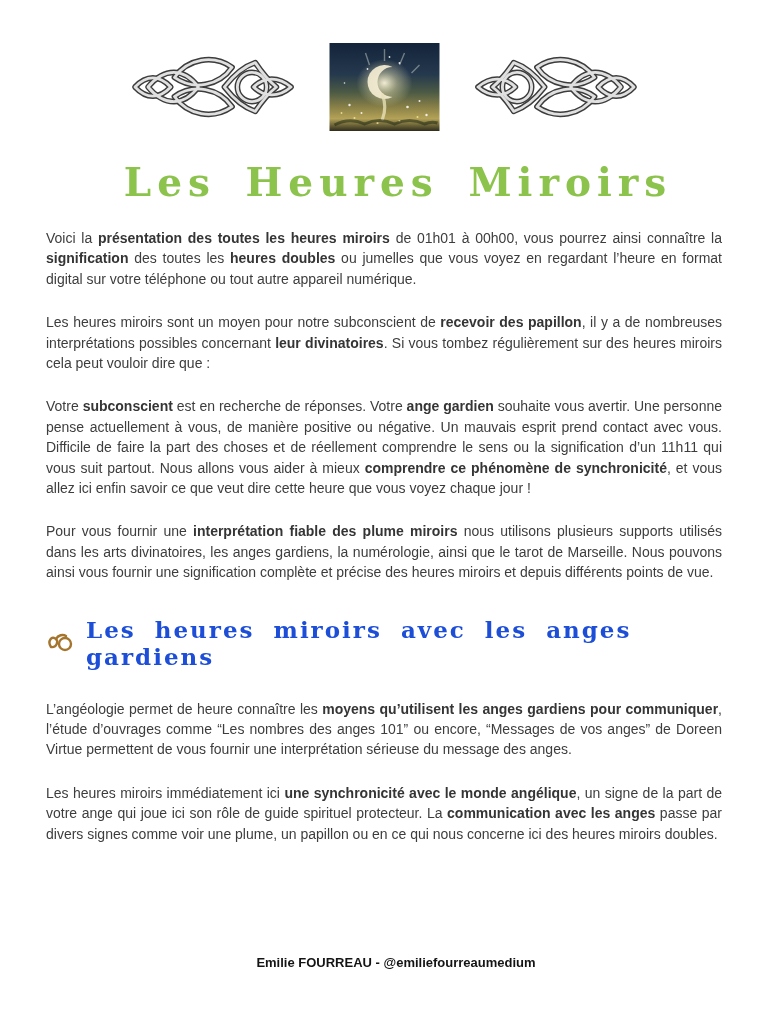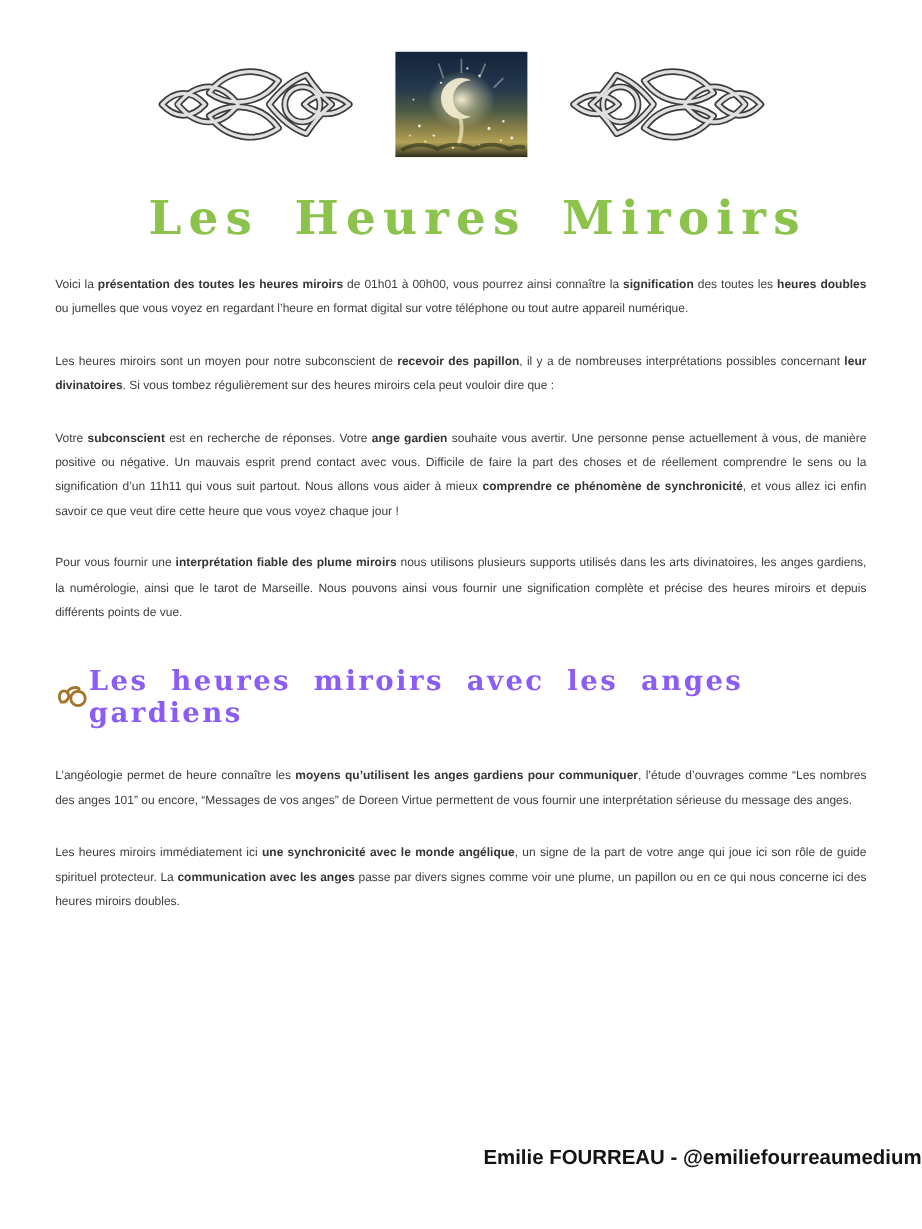--- a/index.html
+++ b/index.html
@@ -36,46 +36,47 @@
     color:#8cc34c;
     padding-left:28px;
   }
   
   .content{
     width:676px;
     margin:24px auto 0 auto;
   }
   .content p{
     margin:0 0 23px 0;
-    font-size:10px;
+    font-size:14px;
     line-height:20.4px;
     text-align:justify;
     color:#3d3d3d;
   }
   .content p b{color:#353535;}
   
   .section-heading{
     display:flex;
     align-items:center;
+    gap:12px;
     margin:33px 0 29px 0;
     font-family:"DejaVu Serif",serif;
     font-weight:bold;
     font-size:23px;
     letter-spacing:2px;
     word-spacing:9px;
-    color:#8b5cf6;
+    color:#1d4ed8;
   }
   .bullet-icon{flex:0 0 auto;}
   
   .footer{
     position:absolute;
     left:0;right:0;
     top:955px;
-    text-align:right;
-    font-size:17px;
+    text-align:center;
+    font-size:13px;
     font-weight:bold;
     color:#141414;
     padding-left:24px;
   }
 </style>
 </head>
 <body>
 
 <div class="page">
 

